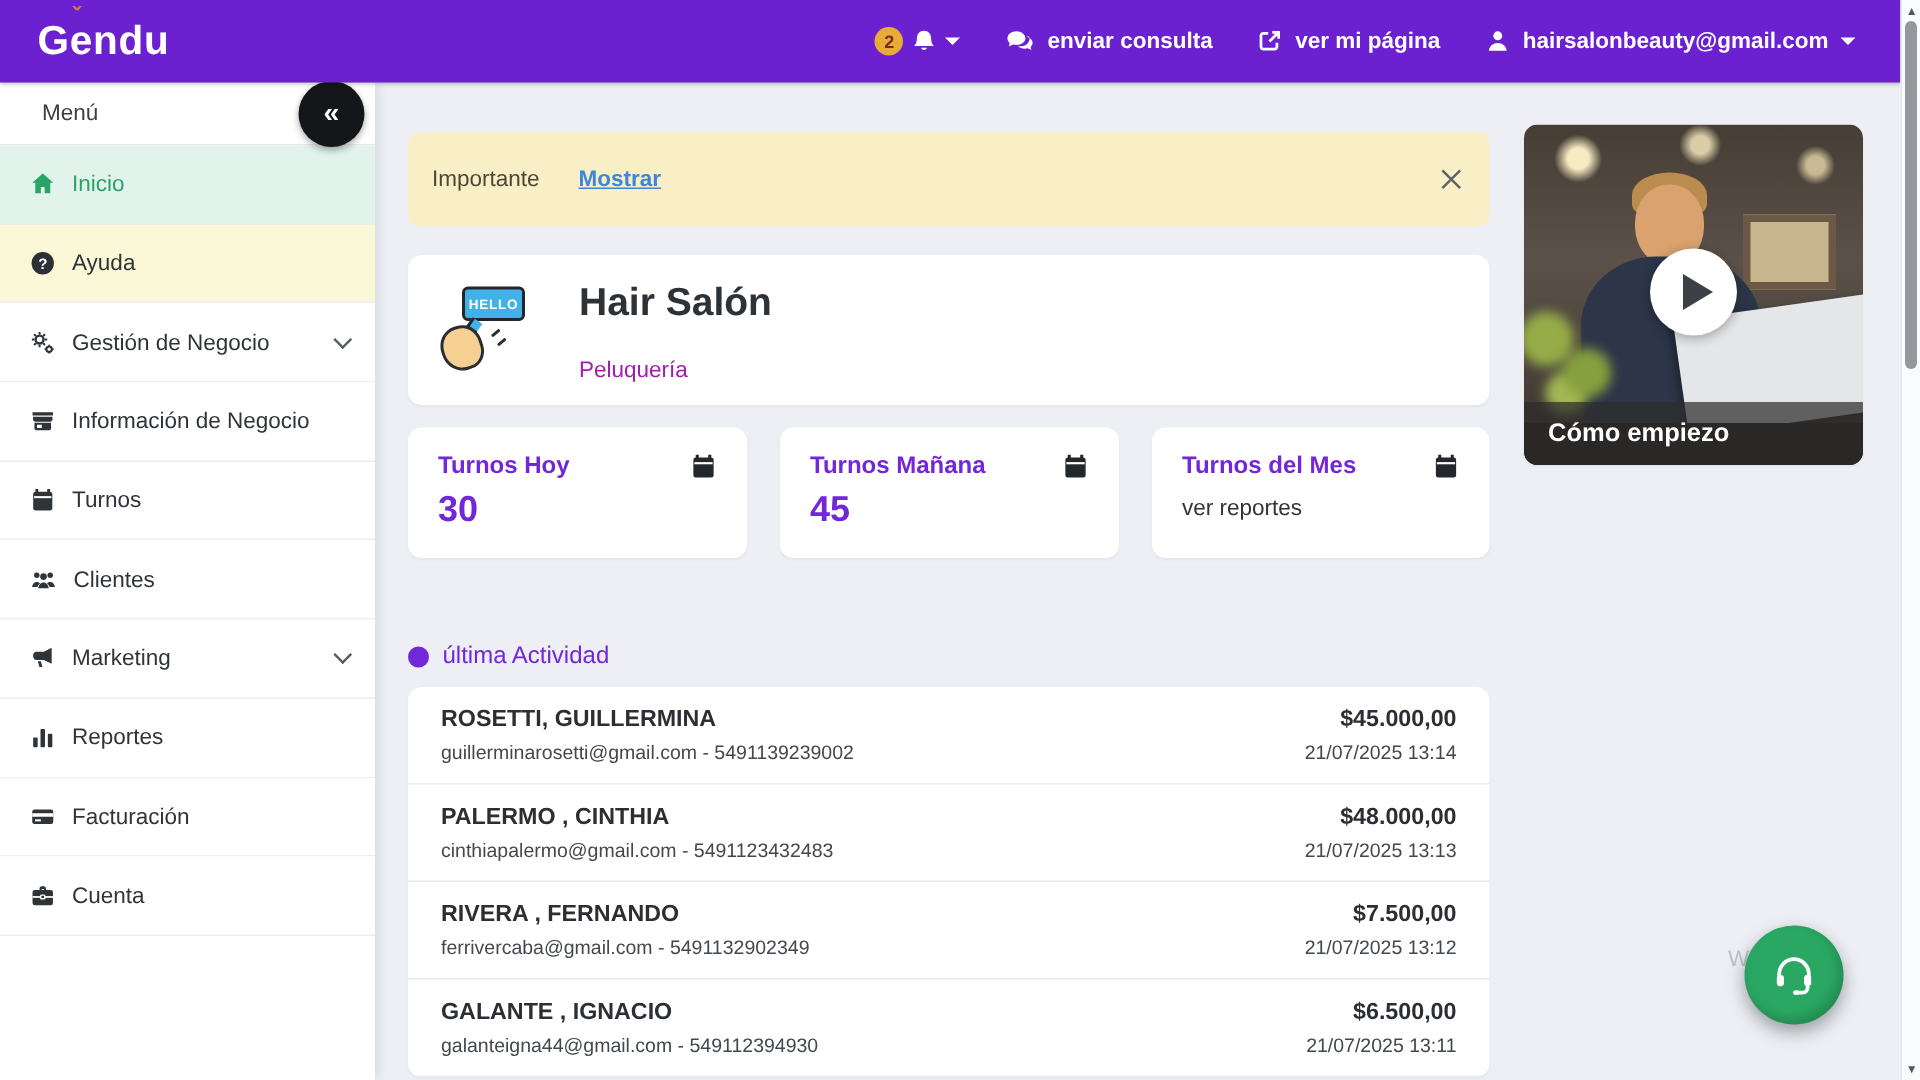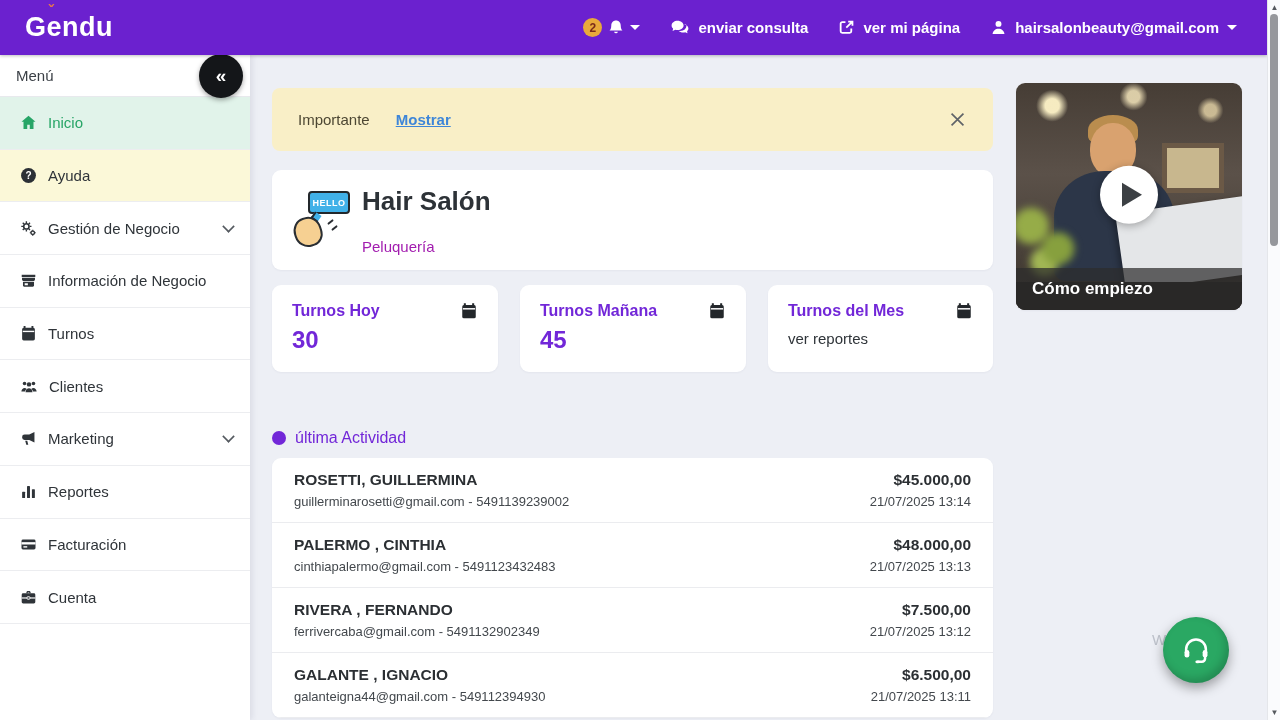--- a/index.html
+++ b/index.html
@@ -25,47 +25,47 @@
   }
   .tb-link { display:flex; align-items:center; gap:8px; font-size:15px; font-weight:bold; cursor:pointer; }
   .caret { width:0; height:0; border-left:5px solid transparent; border-right:5px solid transparent; border-top:5px solid #fff; }
   
   .sidebar {
     position:absolute; left:0; top:55px; width:250px; bottom:0; background:#fff;
     box-shadow:2px 0 6px rgba(40,40,80,.10); z-index:4;
   }
   .menu-header {
     height:42px; border-bottom:1px solid #e8e9ed; display:flex; align-items:center;
-    padding-left:16px; font-size:15px; color:#3a3f45;
+    padding-left:28px; font-size:15px; color:#3a3f45;
   }
   .collapse-btn {
     position:absolute; left:199px; top:-1px; width:44px; height:44px; border-radius:50%;
     background:#141619; color:#fff; display:flex; align-items:center; justify-content:center;
     font-size:19px; font-weight:bold; z-index:6; cursor:pointer; box-shadow:0 2px 5px rgba(0,0,0,.35);
   }
   .side-item {
     height:52.7px; border-bottom:1px solid #ecedf0; display:flex; align-items:center;
     padding-left:20px; gap:11px; font-size:15px; color:#2f3439; cursor:pointer; background:#fff;
   }
   .side-item svg { flex:0 0 auto; }
   .side-item.active { background:#e1f3ea; color:#27a567; }
   .side-item.help-bg { background:#fbf8d8; }
   .chev { margin-left:auto; margin-right:16px; width:11px; height:11px; border-right:2px solid #555a60;
     border-bottom:2px solid #555a60; transform:rotate(45deg) scale(.8); margin-top:-4px; }
   
   .main { position:absolute; left:250px; top:55px; right:13px; bottom:0; }
   .card { position:absolute; background:#fff; border-radius:9px; box-shadow:0 1px 2px rgba(50,50,90,.05); }
   .alert-banner {
     position:absolute; left:22px; top:33px; width:721px; height:63px; background:#f9efc7;
-    border-radius:8px; display:flex; align-items:center; padding:0 26px; gap:26px;
+    border-radius:8px; display:flex; align-items:center; padding:0 16px; gap:26px;
   }
   .alert-title { font-size:15px; color:#4d4733; }
   .alert-link { font-size:15px; color:#3e86d8; text-decoration:underline; font-weight:bold; cursor:pointer; }
   .alert-close { margin-left:auto; cursor:pointer; display:flex; }
-  .biz-card { left:22px; top:115px; width:721px; height:100px; display:flex; align-items:center; padding-left:22px; }
+  .biz-card { left:22px; top:115px; width:721px; height:100px; display:flex; align-items:center; padding-left:22px;gap:24px; }
   .sticker { position:relative; width:58px; height:62px; flex:0 0 auto; }
   .sticker .bubble {
     position:absolute; left:14px; top:2px; width:42px; height:23px; background:#41b1e8;
     border:2px solid #23272b; border-radius:4px; color:#fff; font-size:9px; font-weight:bold;
     display:flex; align-items:center; justify-content:center; letter-spacing:.5px;
   }
   .sticker .bubble-tail { position:absolute; left:18px; top:24px; width:8px; height:8px; background:#41b1e8;
     border-left:2px solid #23272b; border-bottom:2px solid #23272b; transform:rotate(35deg); }
   .sticker .hand {
     position:absolute; left:0px; top:28px; width:28px; height:30px; background:#f6d092;

